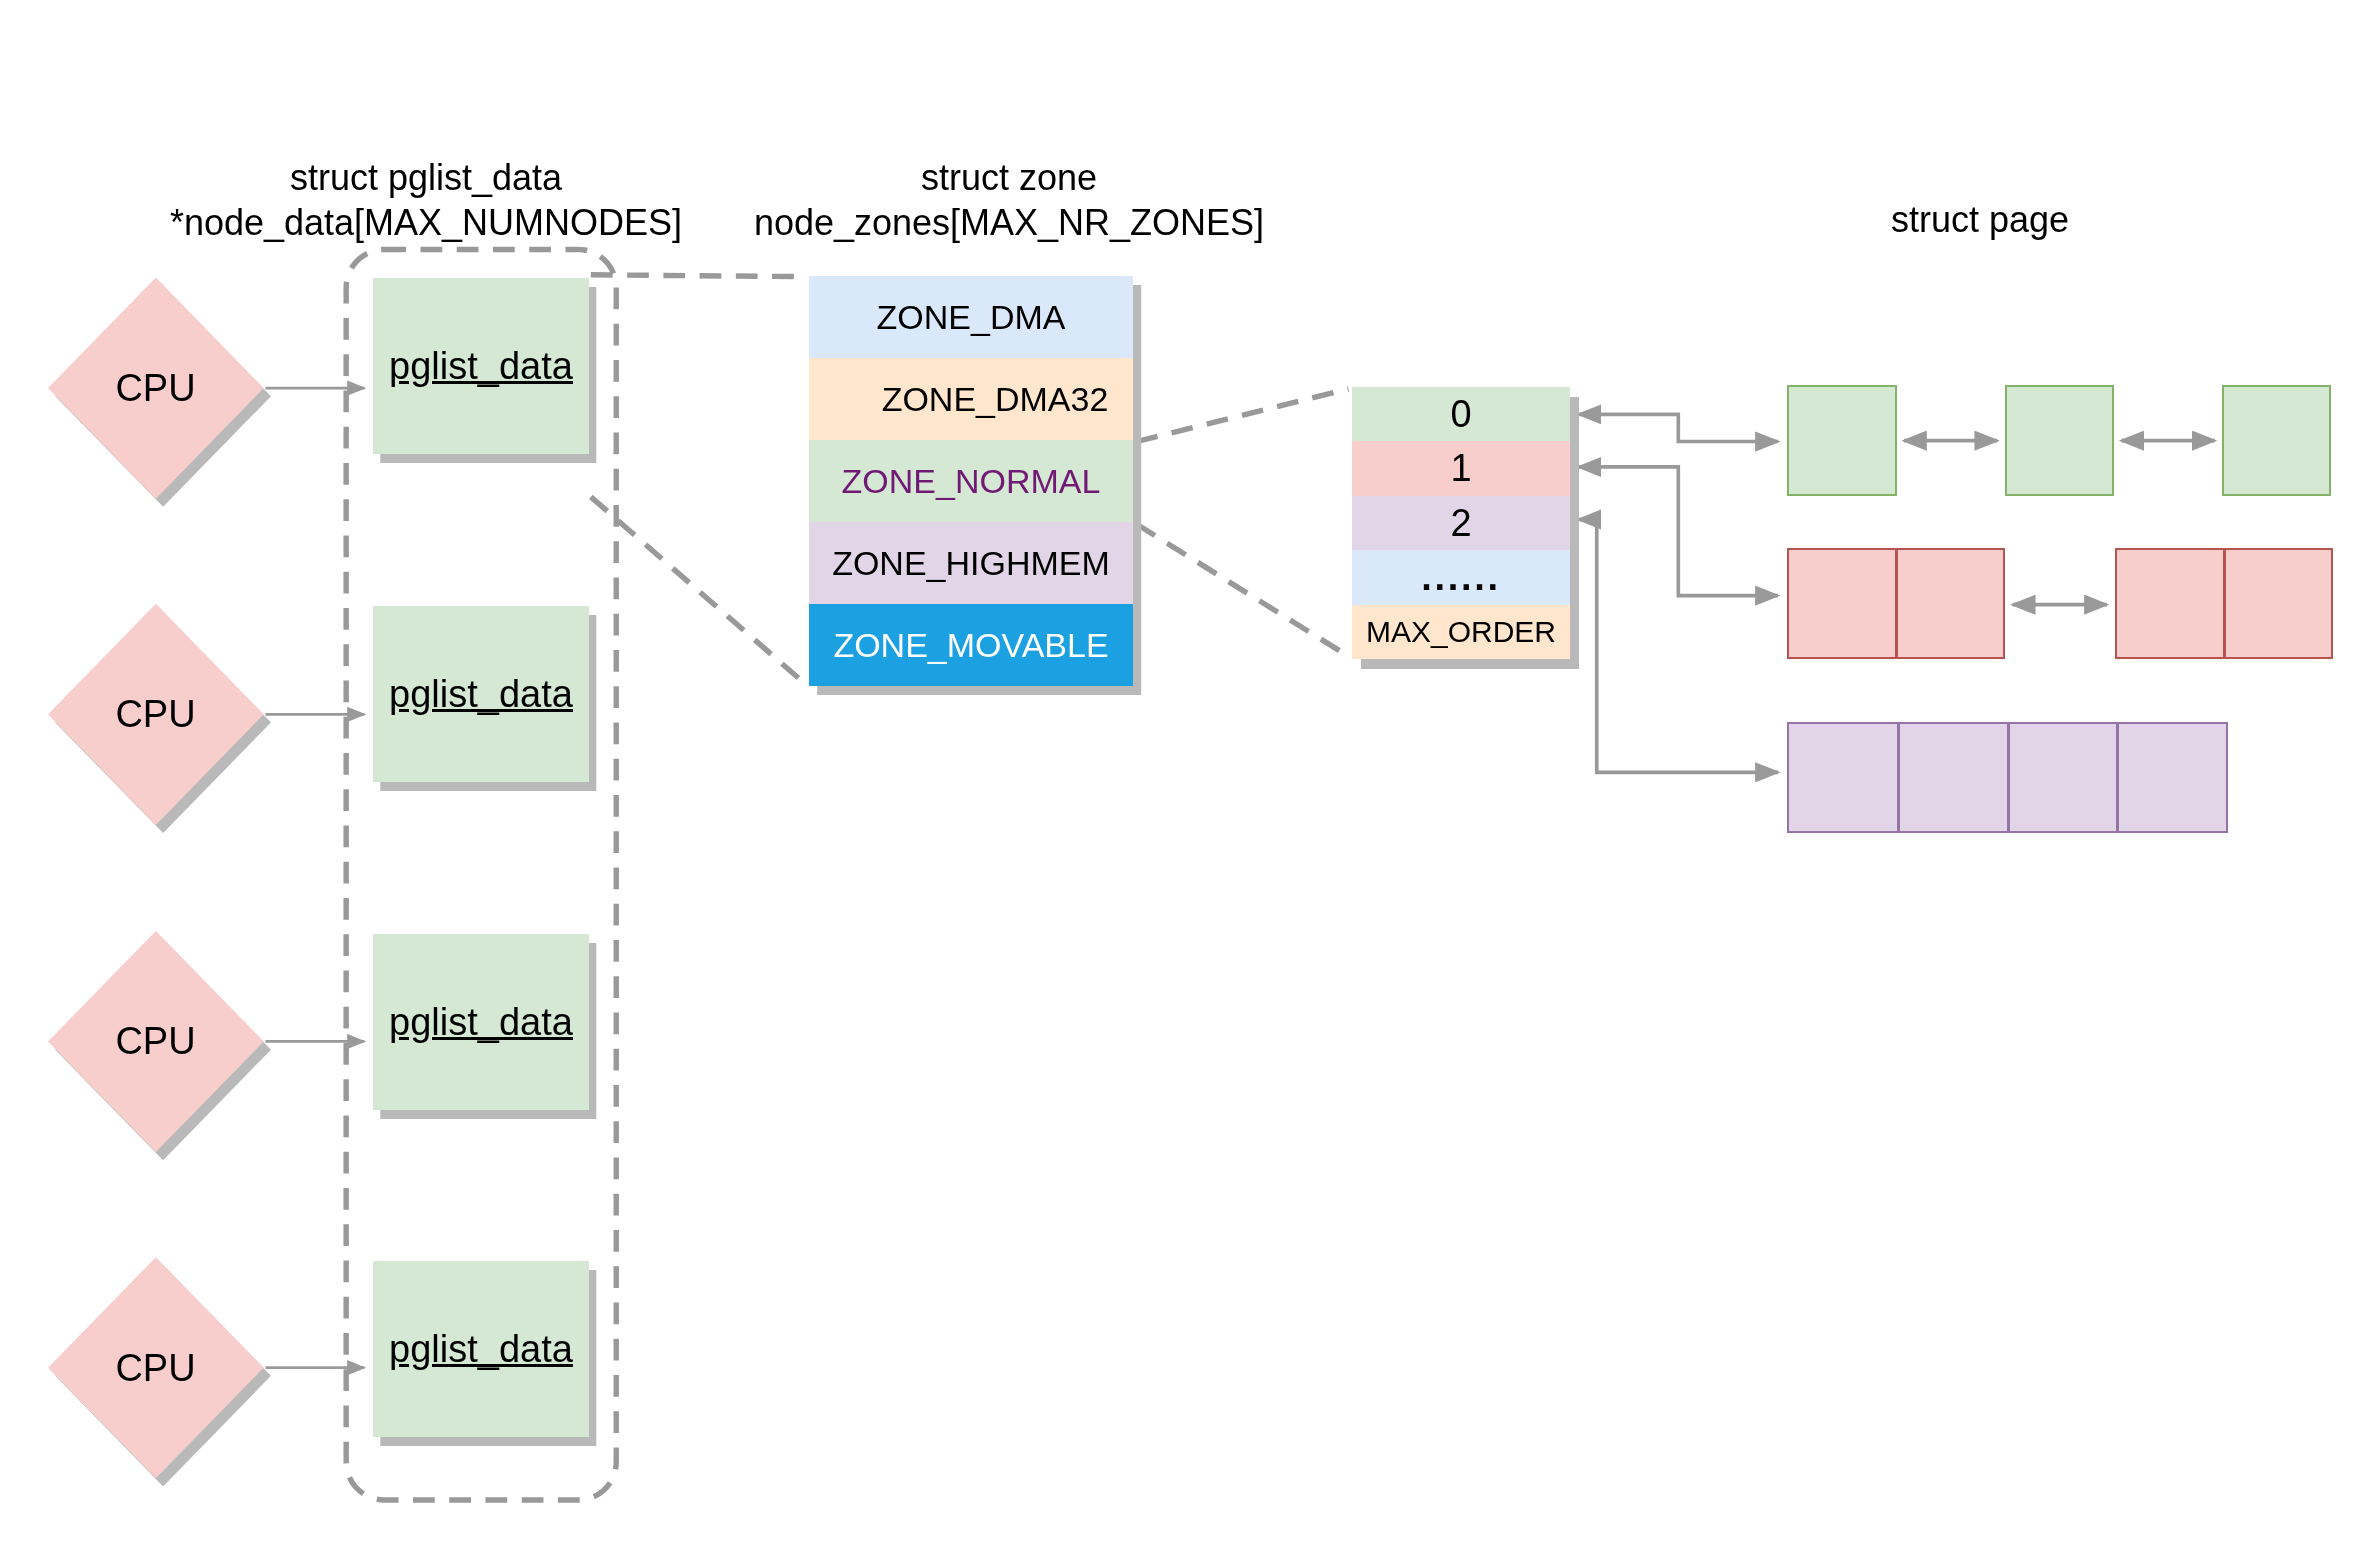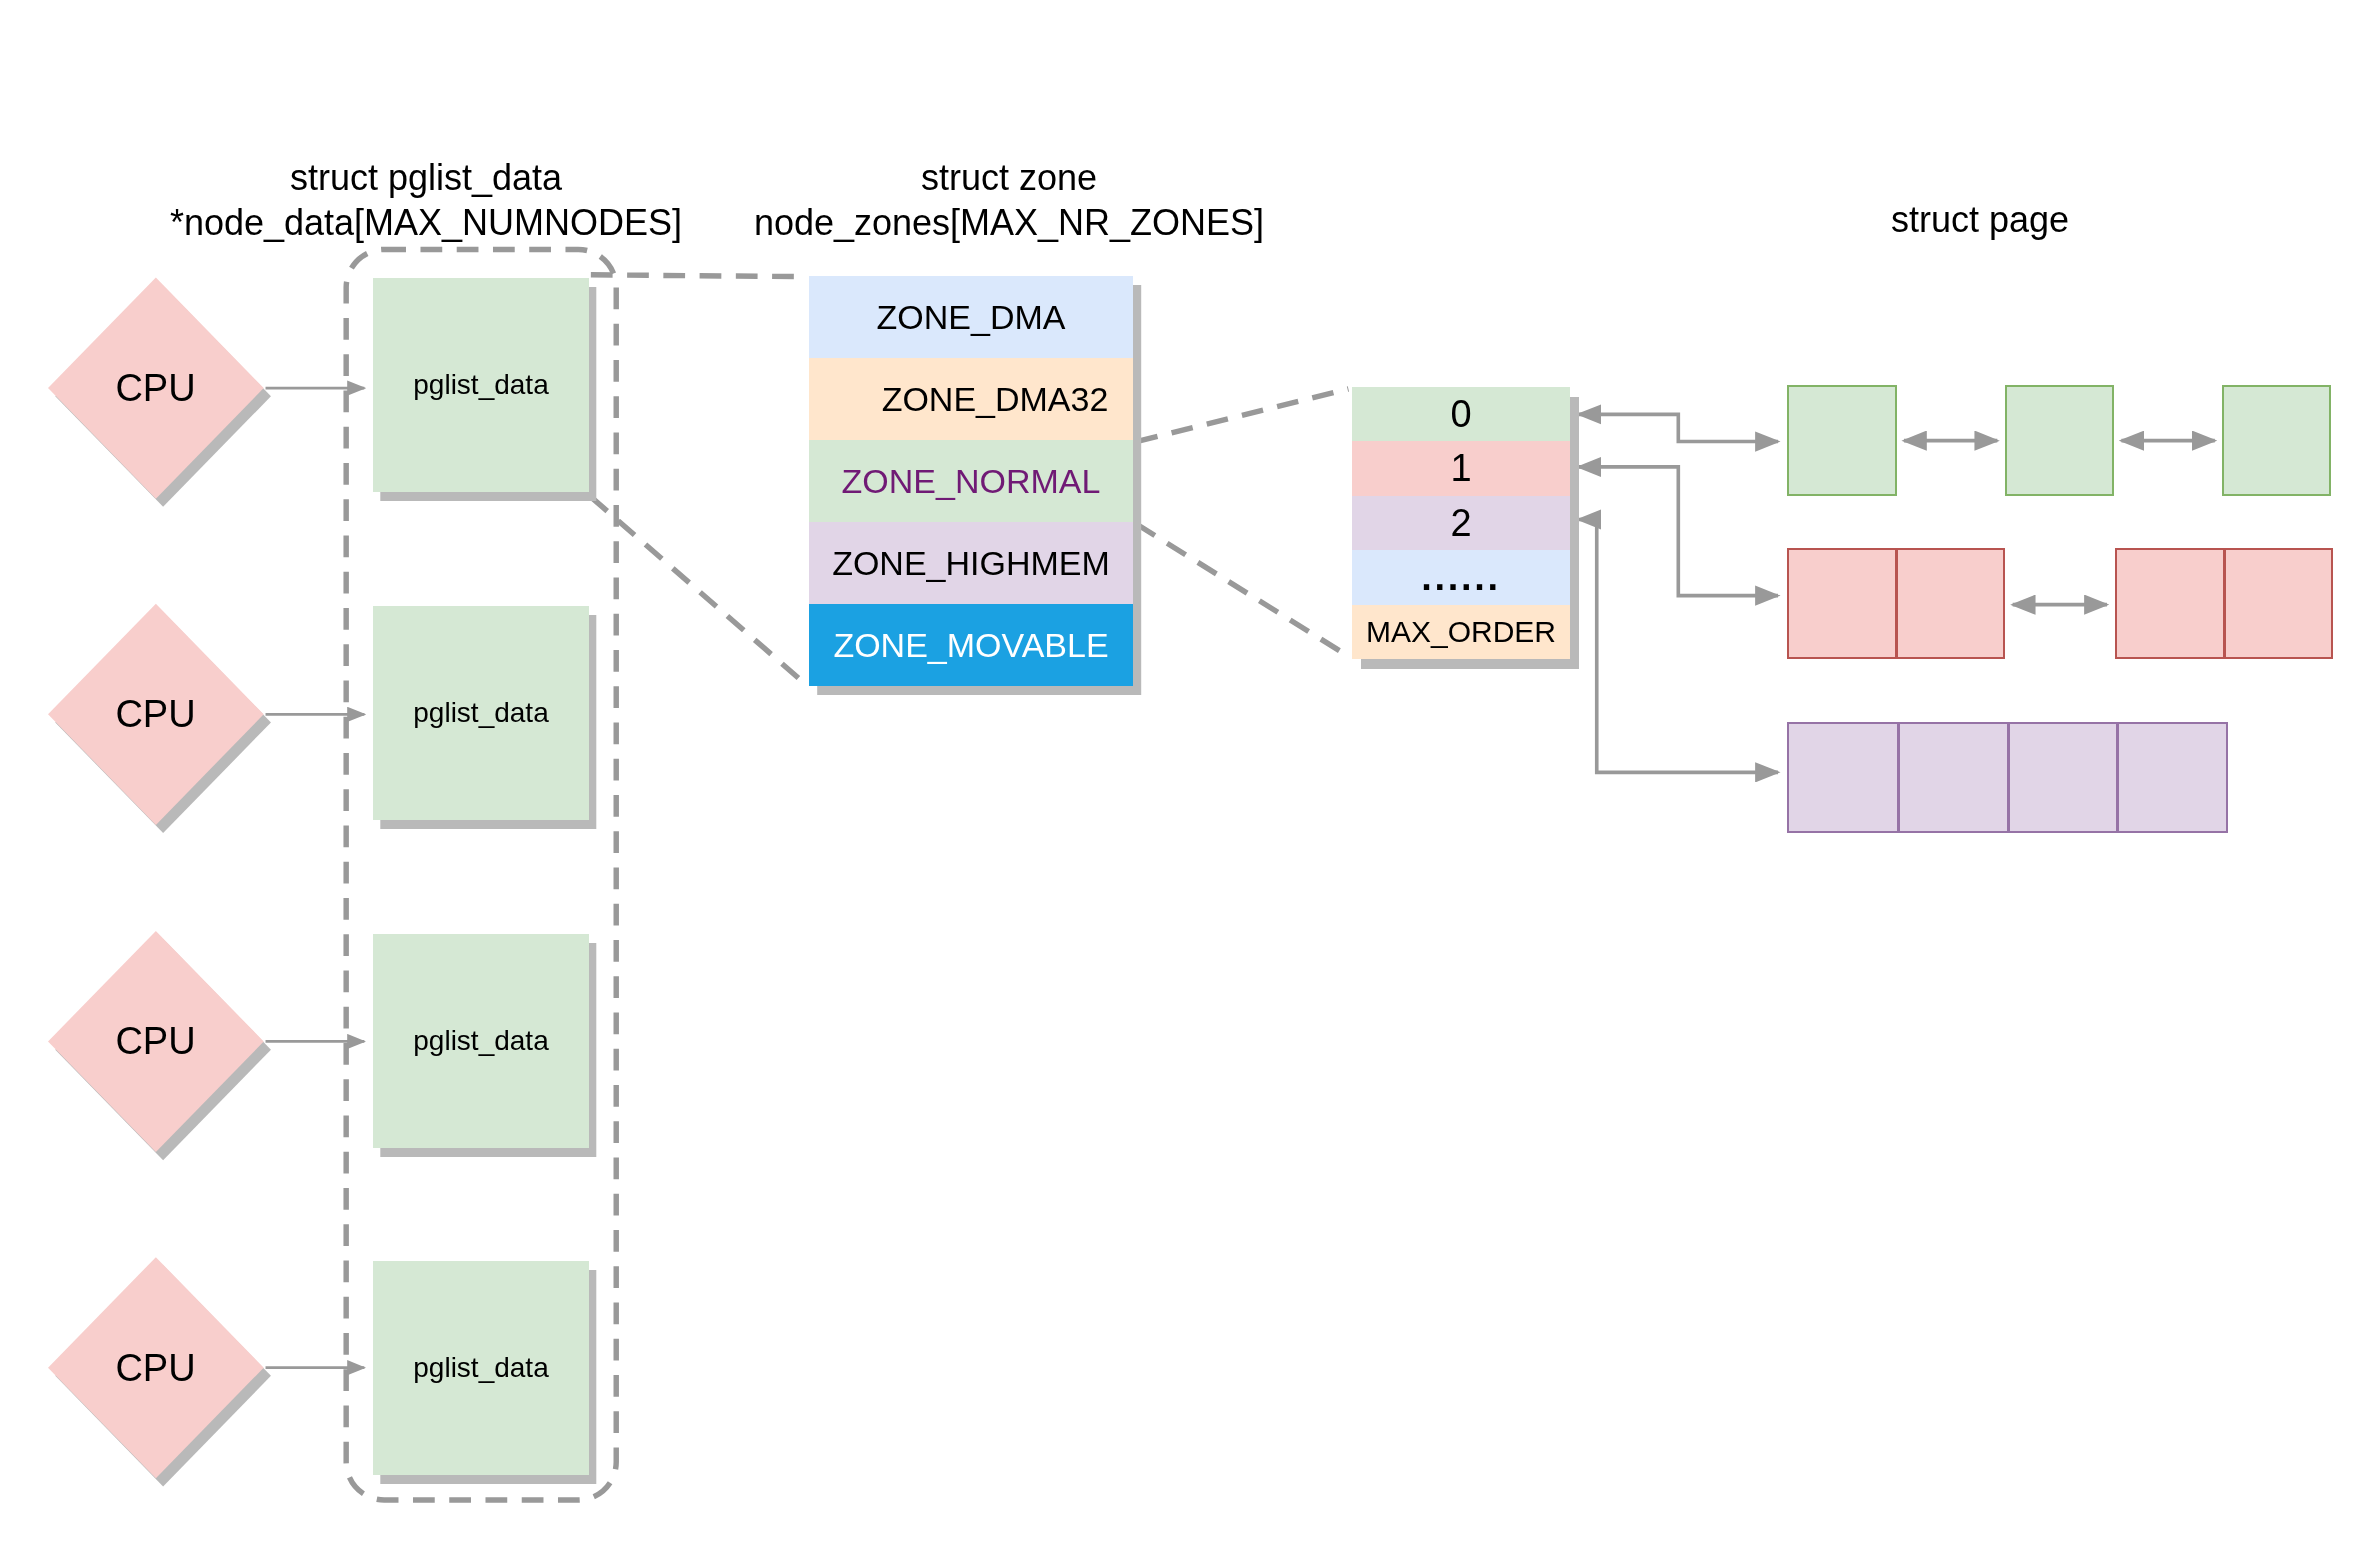--- a/index.html
+++ b/index.html
@@ -2,22 +2,22 @@
 <html style="font-size:14.5px"><head>
 <meta charset="utf-8">
 <style>
   html,body{margin:0;padding:0;background:#ffffff;}
   .canvas{position:relative;width:2377px;height:1551px;background:#ffffff;overflow:hidden;
           font-family:"Liberation Sans","DejaVu Sans",sans-serif;color:#000;}
   svg.layer{position:absolute;left:0;top:0;z-index:1;}
   .hdr{position:absolute;z-index:2;text-align:center;font-size:36px;line-height:45px;color:#000;white-space:nowrap;margin-top:32px;}
   .cpu-label{position:absolute;z-index:2;width:145px;height:58px;display:flex;align-items:center;justify-content:center;
              font-size:38px;}
-  .node-box{position:absolute;z-index:2;width:216px;height:214px;background:#d5e8d4;
-            box-shadow:7.3px 9px 0 #b9b9b9;display:flex;align-items:center;justify-content:center;font-size:28px;}
+  .node-box{position:absolute;z-index:2;width:216px;height:176px;background:#d5e8d4;
+            box-shadow:7.3px 9px 0 #b9b9b9;display:flex;align-items:center;justify-content:center;font-size:38px;text-decoration:underline;}
   .zone-stack{position:absolute;z-index:2;left:809px;top:276px;width:324px;height:410px;
               box-shadow:8.2px 9px 0 #b9b9b9;display:flex;flex-direction:column;}
   .zrow{flex:1;display:flex;align-items:center;justify-content:center;font-size:34px;}
   .fa-table{position:absolute;z-index:2;left:1352px;top:387px;width:218px;height:272px;
             box-shadow:9px 10px 0 #b9b9b9;display:flex;flex-direction:column;}
   .frow{flex:1;display:flex;align-items:center;justify-content:center;font-size:38px;}
   .frow.small{font-size:30px;}
   .frow.dots{font-size:38px;letter-spacing:2.7px;font-weight:700;}
   .pbox{position:absolute;z-index:2;box-sizing:border-box;border:2.7px solid #000;}
   .vdiv{position:absolute;top:-0.9px;bottom:-0.9px;width:2.7px;}

